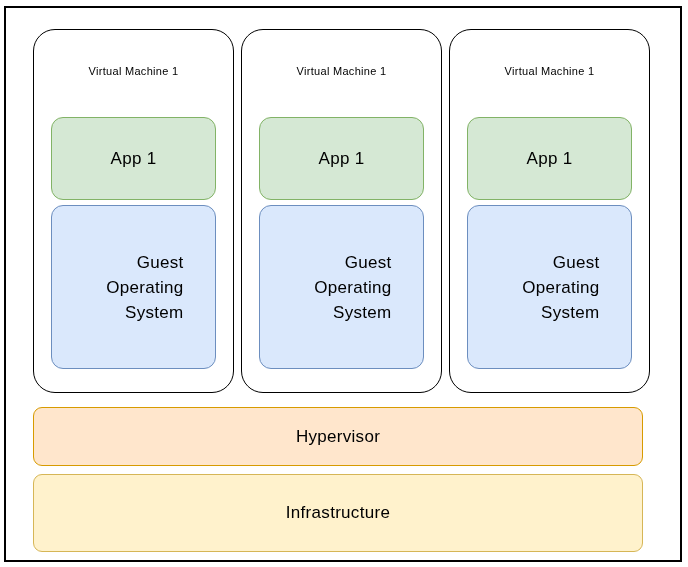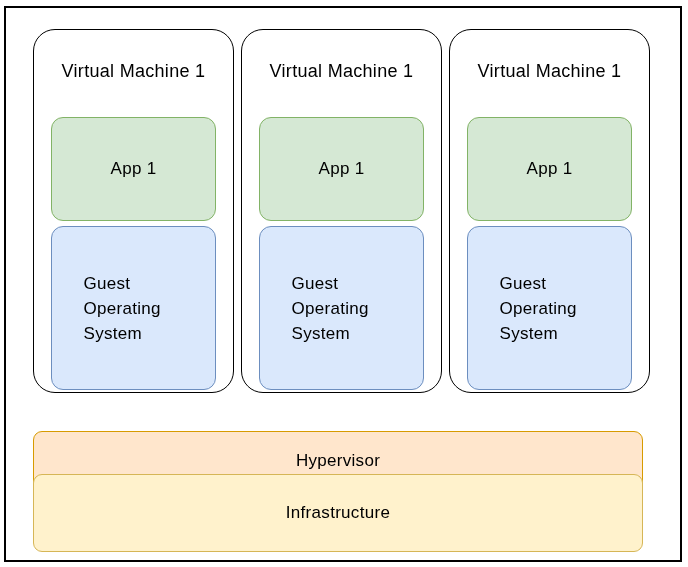--- a/index.html
+++ b/index.html
@@ -42,30 +42,30 @@
     box-sizing: border-box;
     border: 1px solid var(--card-stroke, #000000);
     border-radius: 22px;
     background: var(--card-fill, #ffffff);
     display: flex;
     flex-direction: column;
     align-items: center;
   }
   .vm-title {
     margin-top: 31px;
-    font-size: 18px;
+    font-size: 11px;
     line-height: 20px;
     letter-spacing: 0.3px;
     text-align: right;
     white-space: nowrap;
   }
   .app-box {
     margin-top: 36px;
     width: calc(100% - 34px);
-    height: 104px;
+    height: 83px;
     box-sizing: border-box;
     border: 1px solid var(--app-stroke, #82B366);
     border-radius: 12px;
     background: var(--app-fill, #D5E8D4);
     display: flex;
     align-items: center;
     justify-content: center;
   }
   .app-label {
     font-size: 17px;
@@ -80,37 +80,37 @@
     border-radius: 12px;
     background: var(--os-fill, #DAE8FC);
     display: flex;
     align-items: center;
     justify-content: center;
   }
   .os-label {
     font-size: 17px;
     letter-spacing: 0.3px;
     line-height: 25px;
-    text-align: left;
+    text-align: right;
     max-width: 100px;
   }
   .layer {
     position: absolute;
     left: 27px;
     width: 610px;
     box-sizing: border-box;
     border-radius: 9px;
     display: flex;
     align-items: center;
     justify-content: center;
     font-size: 17px;
     letter-spacing: 0.3px;
   }
   .layer.hypervisor {
-    top: 423px;
+    top: 399px;
     height: 59px;
     background: var(--hypervisor-fill, #FFE6CC);
     border: 1px solid var(--hypervisor-stroke, #D79B00);
   }
   .layer.infrastructure {
     top: 466px;
     height: 78px;
     background: var(--infrastructure-fill, #FFF2CC);
     border: 1px solid var(--infrastructure-stroke, #D6B656);
   }

